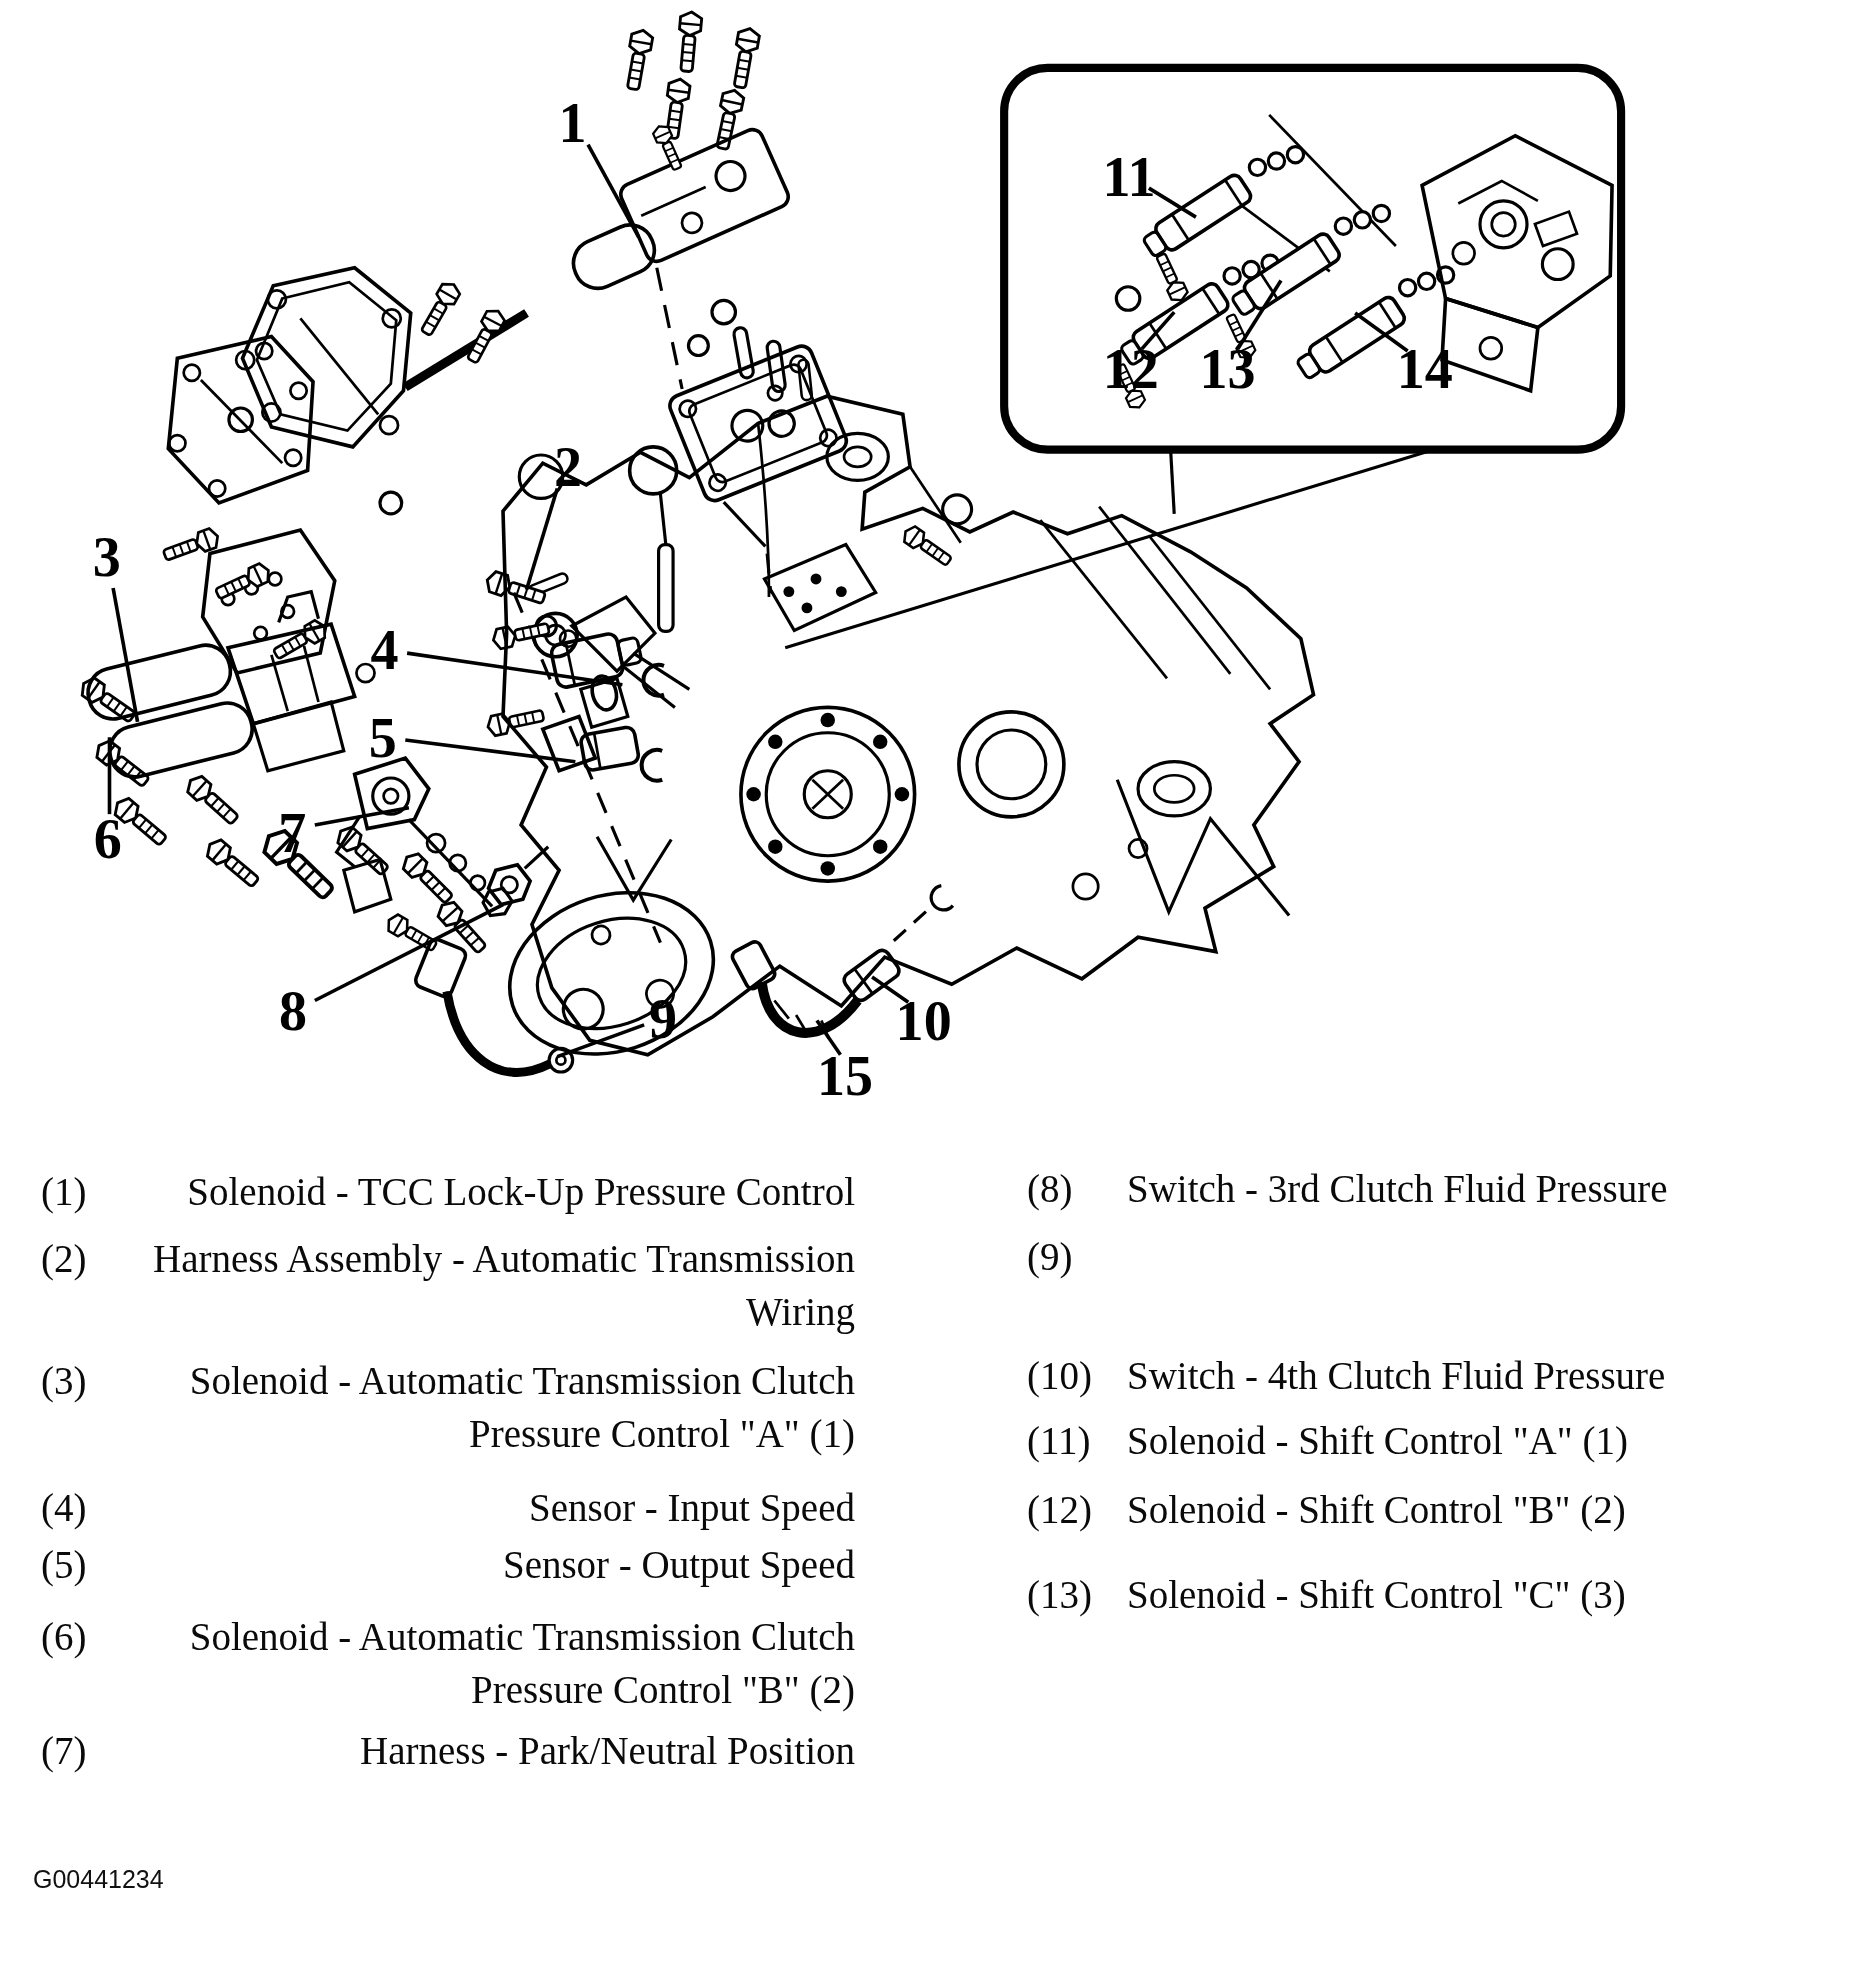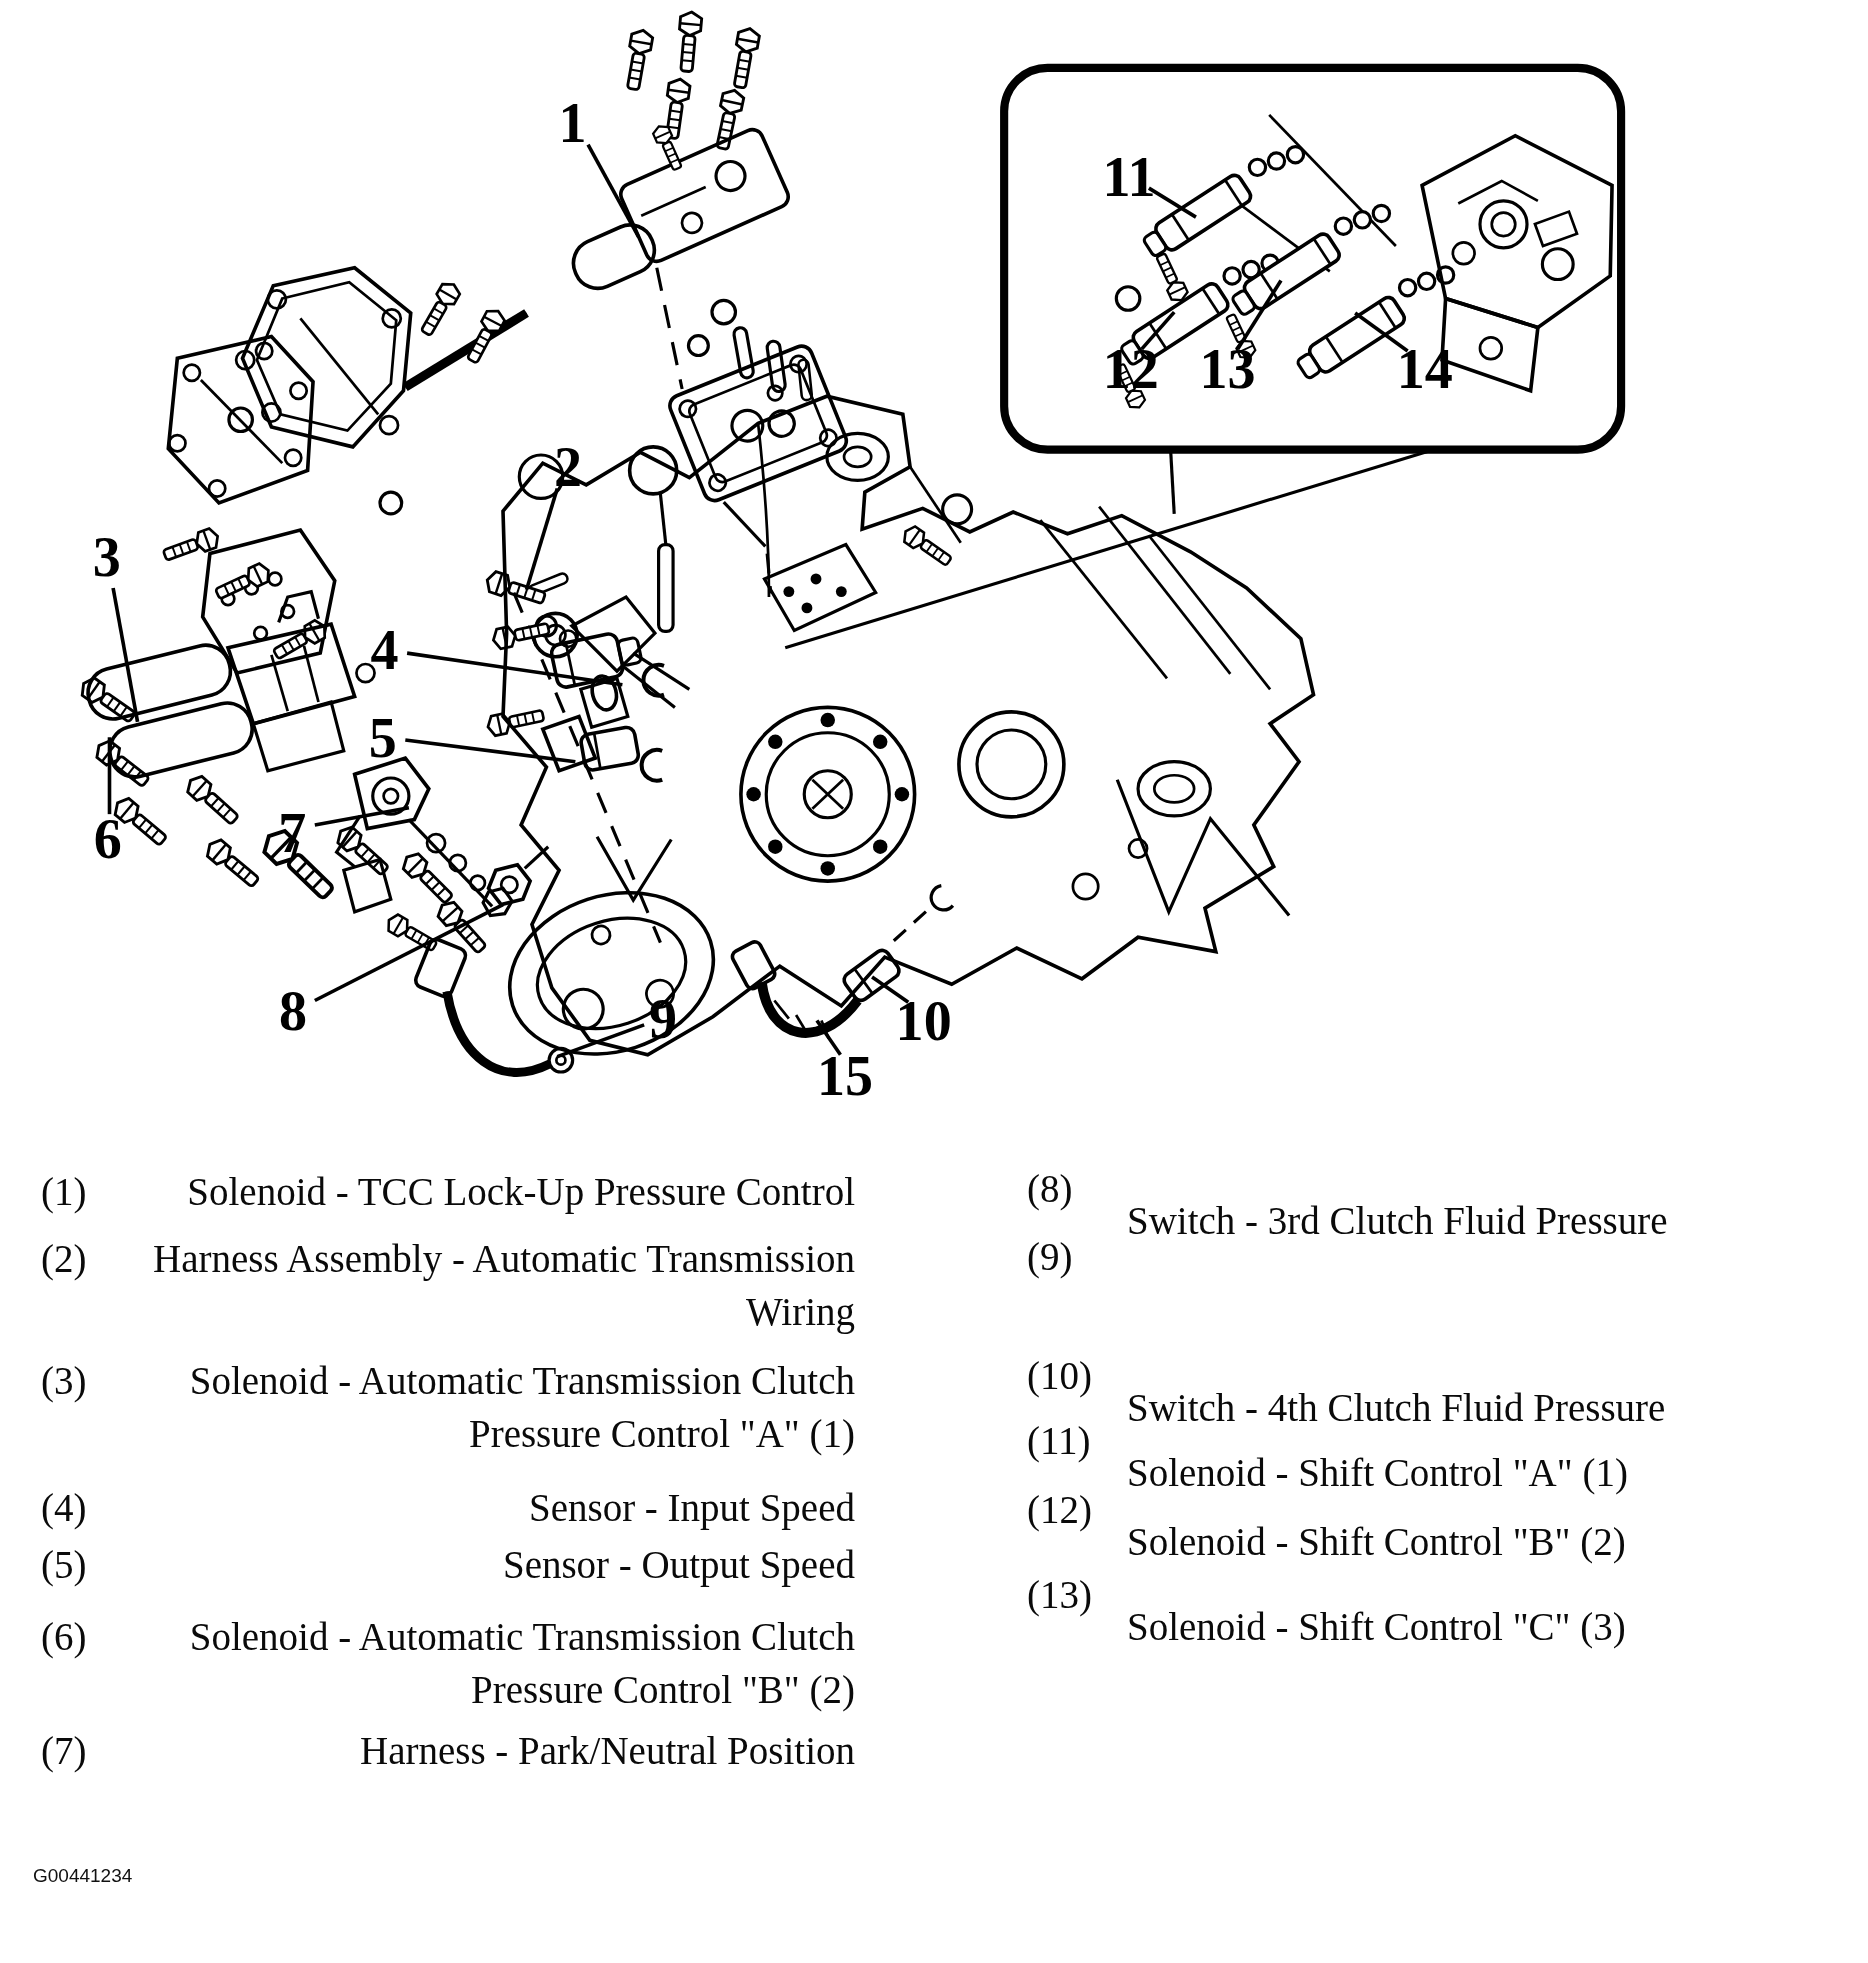--- a/index.html
+++ b/index.html
@@ -10,24 +10,24 @@
   .diagram-svg{position:absolute;left:0;top:0;}
   .legend{position:absolute;left:0;top:0;width:1869px;height:1963px;pointer-events:none;}
   .legend-item{position:absolute;font-size:39px;line-height:53px;color:#0a0a0a;}
   .legend-item .row{display:flex;align-items:flex-start;}
   .legend-item .num{flex:0 0 auto;display:inline-block;}
   .legend-item.lcol{left:41px;width:814px;}
   .legend-item.lcol .num{width:72px;}
   .legend-item.lcol .txt{width:742px;display:inline-block;text-align:right;}
   .legend-item.rcol{left:1027px;width:823px;}
   .legend-item.rcol .num{width:100px;}
-  .legend-item.rcol .txt{width:697px;display:inline-block;margin-top:32px;}
+  .legend-item.rcol .txt{width:697px;display:inline-block;}
   .figure-id{
     position:absolute;left:33px;top:1865px;
-    font-family:"Liberation Sans", sans-serif;font-size:19px;color:#111;
+    font-family:"Liberation Sans", sans-serif;font-size:25px;color:#111;
   }
   .callout-text{font-family:"Liberation Serif", serif;font-size:62px;font-weight:600;fill:#000;}
   .ln{stroke:#000;fill:none;}
 </style>
 </head>
 <body>
 
 <div class="stage">
 
   <svg class="diagram-svg" width="1869" height="1963" viewBox="0 0 2066 2170">

